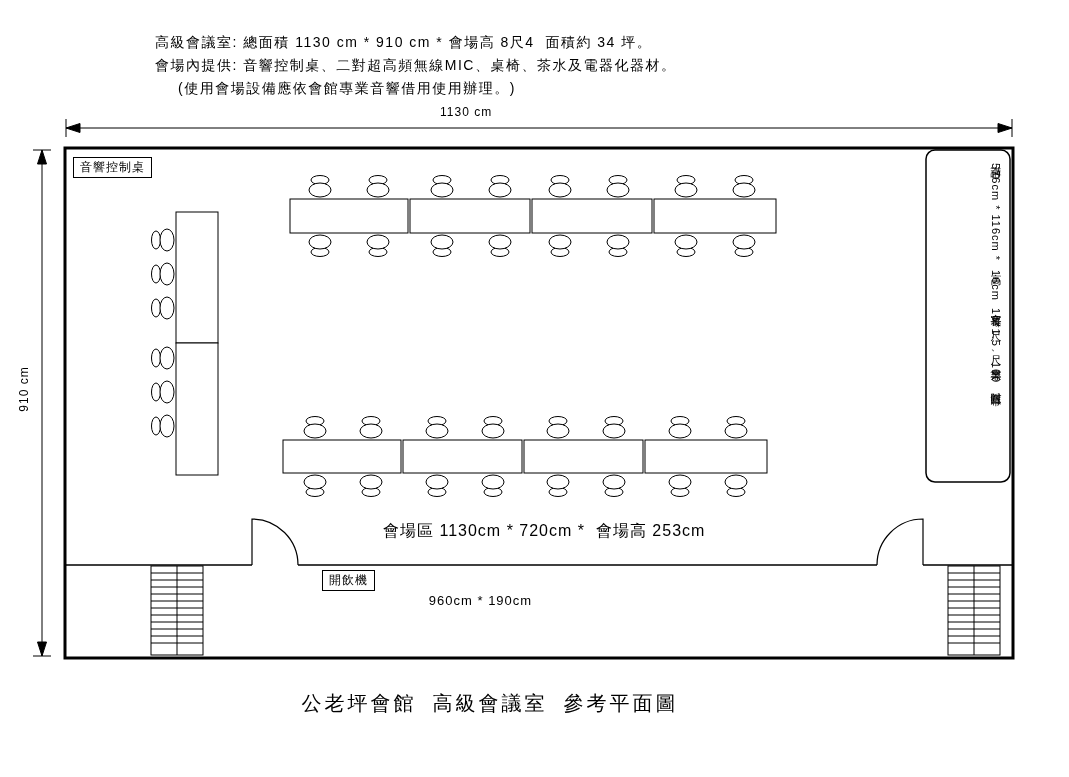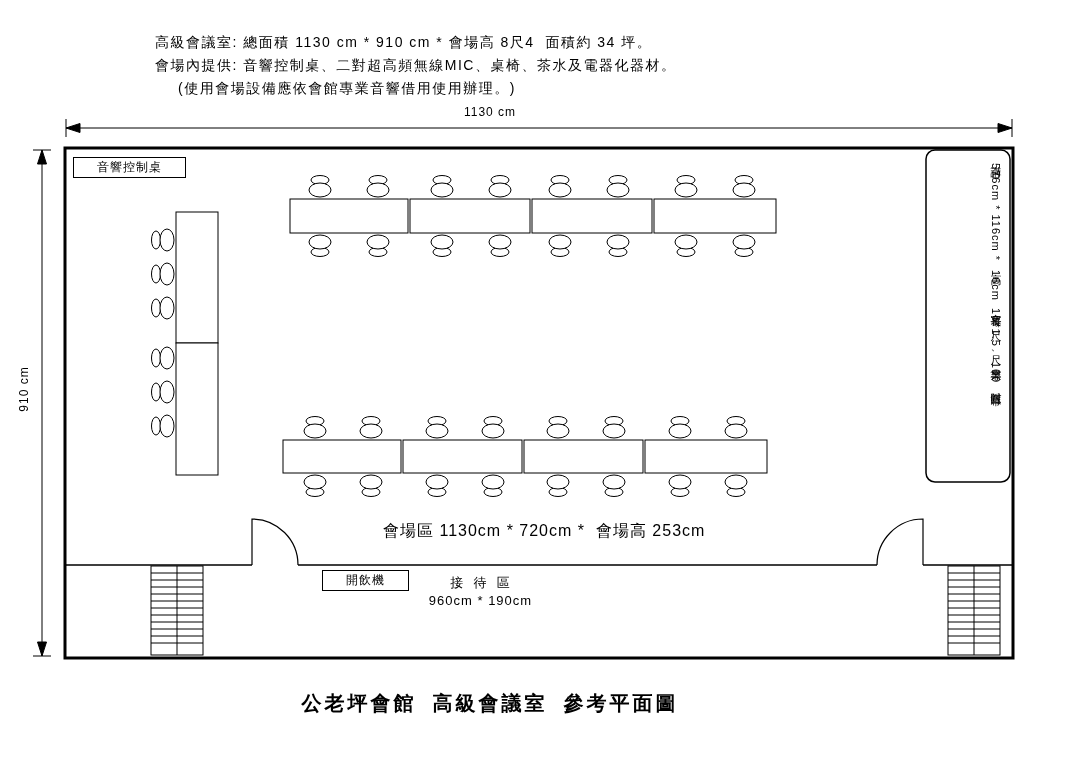--- a/index.html
+++ b/index.html
@@ -4,25 +4,25 @@
 <style>
   html,body{margin:0;padding:0;background:#fff;}
   body{width:1069px;height:777px;position:relative;font-family:"Liberation Sans",sans-serif;color:#000;}
   .plan{position:absolute;left:0;top:0;width:1069px;height:777px;}
   .plan svg{position:absolute;left:0;top:0;}
   .overlay{position:absolute;left:0;top:0;width:1069px;height:721px;}
   .overlay > div{position:absolute;}
   .hdr{font-size:14px;letter-spacing:1.5px;white-space:pre;}
   .dim{font-size:12px;letter-spacing:1px;}
   .vert{width:60px;text-align:center;transform:rotate(-90deg);}
-  .boxlabel{border:1px solid #000;background:#fff;padding:1px 23px;font-size:12px;letter-spacing:1px;white-space:pre;}
+  .boxlabel{border:1px solid #000;background:#fff;padding:1px 6px;font-size:12px;letter-spacing:1px;white-space:pre;}
   .midlabel{font-size:16px;letter-spacing:1px;white-space:pre;}
   .center-text{text-align:center;font-size:13px;letter-spacing:1px;white-space:pre;}
   .stage-text{left:929px;top:157px;width:78px;height:320px;writing-mode:vertical-rl;font-size:11px;line-height:2.1;letter-spacing:1px;}
-  .footer{left:0;top:690px;width:980px;text-align:center;font-family:"Liberation Serif",serif;font-weight:bold;font-size:20px;letter-spacing:3px;white-space:pre;}
+  .footer{left:0;top:690px;width:980px;text-align:center;font-family:"Liberation Serif",serif;font-weight:normal;font-size:20px;letter-spacing:3px;white-space:pre;}
 </style>
 </head>
 <body>
 
 <div class="plan">
   <svg id="plan-svg" width="1069" height="777" viewBox="0 0 1069 777">
 
     <g stroke="#000" fill="#000" stroke-width="1">
       <line x1="66" y1="128" x2="1012" y2="128"></line>
       <line x1="66" y1="119" x2="66" y2="137"></line>
@@ -239,29 +239,28 @@
       <line x1="948" y1="636" x2="1000" y2="636" stroke="#000" stroke-width="1"></line>
       <line x1="151" y1="643" x2="203" y2="643" stroke="#000" stroke-width="1"></line>
       <line x1="948" y1="643" x2="1000" y2="643" stroke="#000" stroke-width="1"></line>
     </svg>
 
   <div class="overlay">
     <div class="hdr" style="left:155px;top:34px">高級會議室: 總面積 1130 cm * 910 cm * 會場高 8尺4  面積約 34 坪。</div>
     <div class="hdr" style="left:178px;top:80px">(使用會場設備應依會館專業音響借用使用辦理。)</div>
     <div class="hdr" style="left:155px;top:57px">會場內提供: 音響控制桌、二對超高頻無線MIC、桌椅、茶水及電器化器材。</div>
 
-    <div class="dim" style="left:440px;top:105px;width:100px;text-align:center">1130 cm</div>
+    <div class="dim" style="left:440px;top:105px;width:100px;">1130 cm</div>
     <div class="dim vert" style="left:-6px;top:382px">910 cm</div>
 
     <div class="boxlabel" style="left:73px;top:157px">音響控制桌</div>
 
     <div class="stage-text">講台 576cm * 116cm * 高 16cm 字幕長16尺*1.5尺、專業100吋銀白幕</div>
 
     <div class="midlabel" style="left:383px;top:521px">會場區 1130cm * 720cm *  會場高 253cm</div>
 
     <div class="boxlabel" style="left:322px;top:570px">開飲機</div>
 
-    <div class="center-text" style="left:378px;top:574px;width:205px">接  待  區</div>
     <div class="center-text" style="left:378px;top:593px;width:205px">960cm * 190cm</div>
 
     <div class="footer">公老坪會館  高級會議室  參考平面圖</div>
   </div>
 </div>
 
 </body></html>

